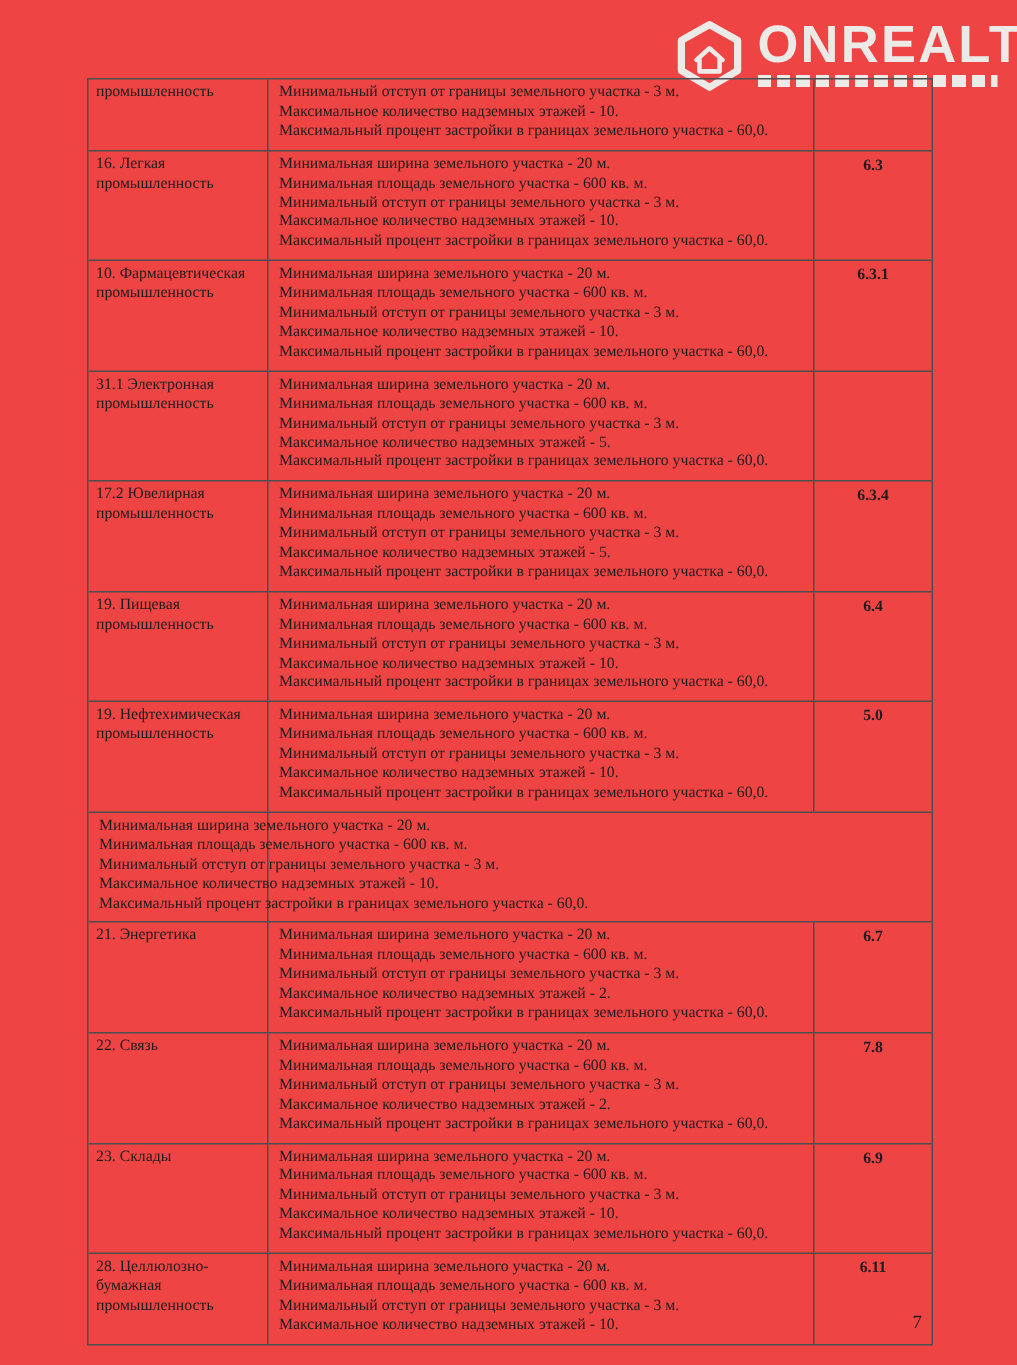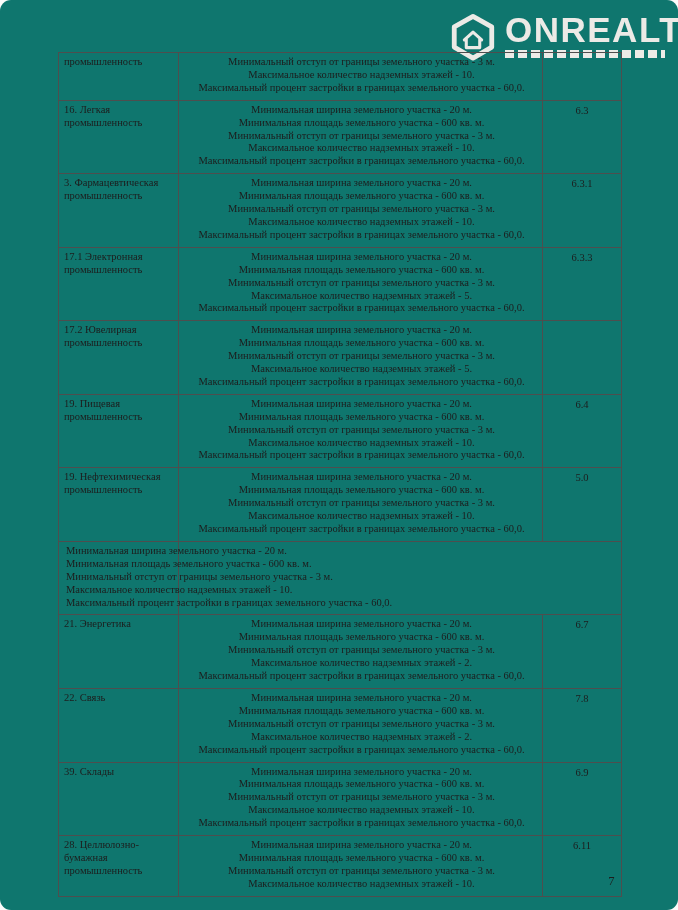--- a/index.html
+++ b/index.html
@@ -4,25 +4,24 @@
 <style>
   html, body {
     margin: 0;
     padding: 0;
     background: #fcfcfb;
   }
   .page {
     position: relative;
     width: 678px;
     height: 910px;
-    background: #0f766e;
+    background: #ef4444;
     overflow: hidden;
     font-family: "Liberation Serif", "DejaVu Serif", serif;
     color: #1d1d1d;
-    border-radius: 11px;
   }
 
   
   .watermark {
     position: absolute;
     top: 13px;
     left: 448px;
     width: 230px;
     display: flex;
     align-items: flex-start;
@@ -67,22 +66,22 @@
   }
   .trow + .trow { border-top: 1px solid #4e4e4e; }
   .cell {
     font-size: 10.5px;
     line-height: 12.9px;
     padding: 3px 5px 5px 5px;
     box-sizing: border-box;
   }
   .name-cell  { border-right: 1px solid #4e4e4e; padding-left: 5px; }
   .params-cell{ border-right: 1px solid #4e4e4e; padding-left: 7px; }
-  .code-cell  { text-align: center; padding-top: 4px; }
-  .param-line { white-space: nowrap; text-align: center; }
+  .code-cell  { text-align: center; padding-top: 4px; font-weight: bold; }
+  .param-line { white-space: nowrap; }
 
   
   .page-number {
     position: absolute;
     top: 874px;
     left: 58px;
     width: 557px;
     text-align: right;
     font-size: 12.5px;
     letter-spacing: 0.5px;
@@ -131,59 +130,59 @@
           <div class="param-line">Минимальный отступ от границы земельного участка - 3 м.</div>
           <div class="param-line">Максимальное количество надземных этажей - 10.</div>
           <div class="param-line">Максимальный процент застройки в границах земельного участка - 60,0.</div>
         </div>
         <div class="cell code-cell">
           <div class="code-text">6.3</div>
         </div>
       </div>
       <div class="trow">
         <div class="cell name-cell">
-          <div class="name-text">3. Фармацевтическая промышленность</div>
+          <div class="name-text">10. Фармацевтическая промышленность</div>
         </div>
         <div class="cell params-cell">
           <div class="param-line">Минимальная ширина земельного участка - 20 м.</div>
           <div class="param-line">Минимальная площадь земельного участка - 600 кв. м.</div>
           <div class="param-line">Минимальный отступ от границы земельного участка - 3 м.</div>
           <div class="param-line">Максимальное количество надземных этажей - 10.</div>
           <div class="param-line">Максимальный процент застройки в границах земельного участка - 60,0.</div>
         </div>
         <div class="cell code-cell">
           <div class="code-text">6.3.1</div>
         </div>
       </div>
       <div class="trow">
         <div class="cell name-cell">
-          <div class="name-text">17.1 Электронная промышленность</div>
+          <div class="name-text">31.1 Электронная промышленность</div>
         </div>
         <div class="cell params-cell">
           <div class="param-line">Минимальная ширина земельного участка - 20 м.</div>
           <div class="param-line">Минимальная площадь земельного участка - 600 кв. м.</div>
           <div class="param-line">Минимальный отступ от границы земельного участка - 3 м.</div>
           <div class="param-line">Максимальное количество надземных этажей - 5.</div>
           <div class="param-line">Максимальный процент застройки в границах земельного участка - 60,0.</div>
         </div>
-        <div class="cell code-cell">
-          <div class="code-text">6.3.3</div>
-        </div>
       </div>
       <div class="trow">
         <div class="cell name-cell">
           <div class="name-text">17.2 Ювелирная промышленность</div>
         </div>
         <div class="cell params-cell">
           <div class="param-line">Минимальная ширина земельного участка - 20 м.</div>
           <div class="param-line">Минимальная площадь земельного участка - 600 кв. м.</div>
           <div class="param-line">Минимальный отступ от границы земельного участка - 3 м.</div>
           <div class="param-line">Максимальное количество надземных этажей - 5.</div>
           <div class="param-line">Максимальный процент застройки в границах земельного участка - 60,0.</div>
         </div>
+        <div class="cell code-cell">
+          <div class="code-text">6.3.4</div>
+        </div>
       </div>
       <div class="trow">
         <div class="cell name-cell">
           <div class="name-text">19. Пищевая промышленность</div>
         </div>
         <div class="cell params-cell">
           <div class="param-line">Минимальная ширина земельного участка - 20 м.</div>
           <div class="param-line">Минимальная площадь земельного участка - 600 кв. м.</div>
           <div class="param-line">Минимальный отступ от границы земельного участка - 3 м.</div>
           <div class="param-line">Максимальное количество надземных этажей - 10.</div>
@@ -242,21 +241,21 @@
           <div class="param-line">Минимальный отступ от границы земельного участка - 3 м.</div>
           <div class="param-line">Максимальное количество надземных этажей - 2.</div>
           <div class="param-line">Максимальный процент застройки в границах земельного участка - 60,0.</div>
         </div>
         <div class="cell code-cell">
           <div class="code-text">7.8</div>
         </div>
       </div>
       <div class="trow">
         <div class="cell name-cell">
-          <div class="name-text">39. Склады</div>
+          <div class="name-text">23. Склады</div>
         </div>
         <div class="cell params-cell">
           <div class="param-line">Минимальная ширина земельного участка - 20 м.</div>
           <div class="param-line">Минимальная площадь земельного участка - 600 кв. м.</div>
           <div class="param-line">Минимальный отступ от границы земельного участка - 3 м.</div>
           <div class="param-line">Максимальное количество надземных этажей - 10.</div>
           <div class="param-line">Максимальный процент застройки в границах земельного участка - 60,0.</div>
         </div>
         <div class="cell code-cell">
           <div class="code-text">6.9</div>

